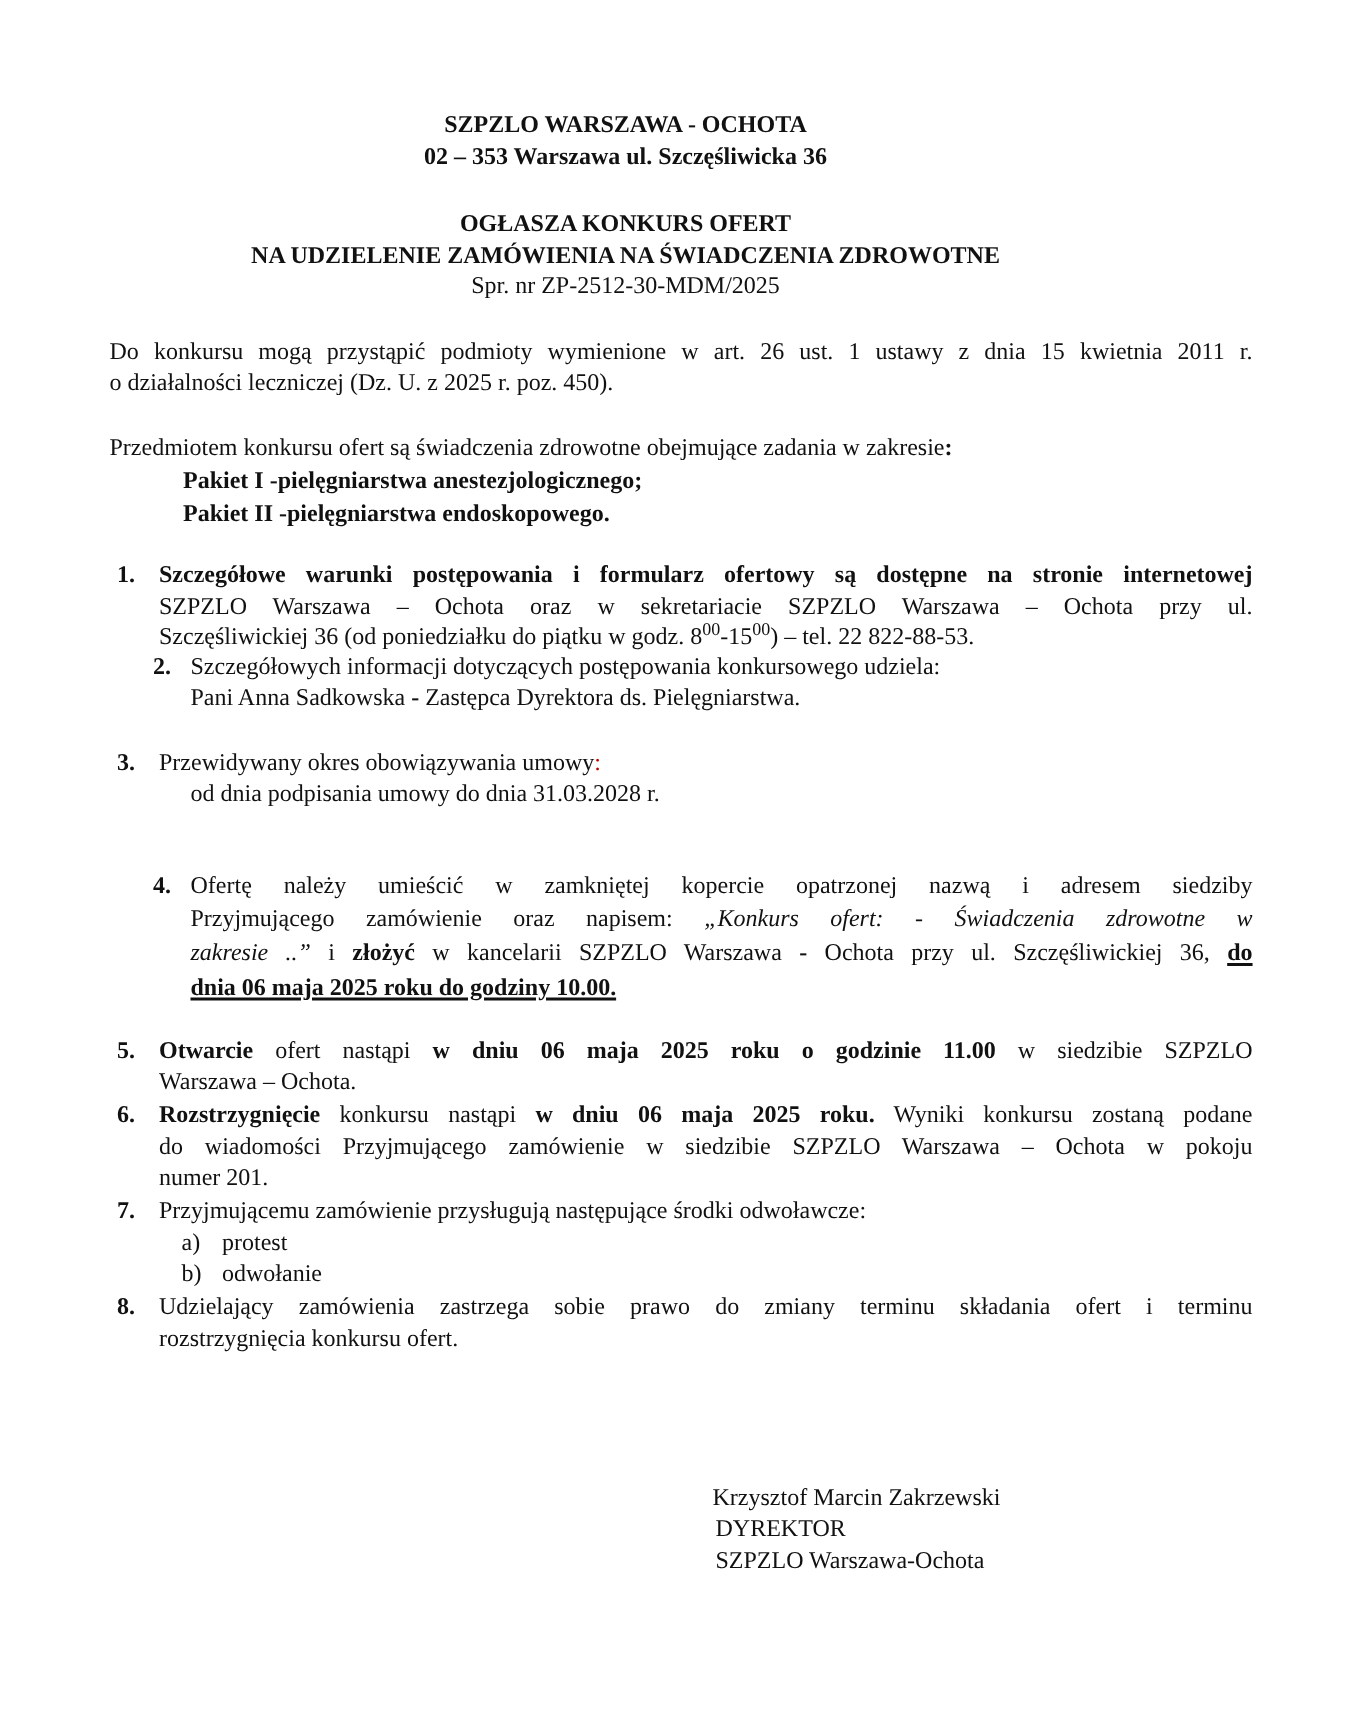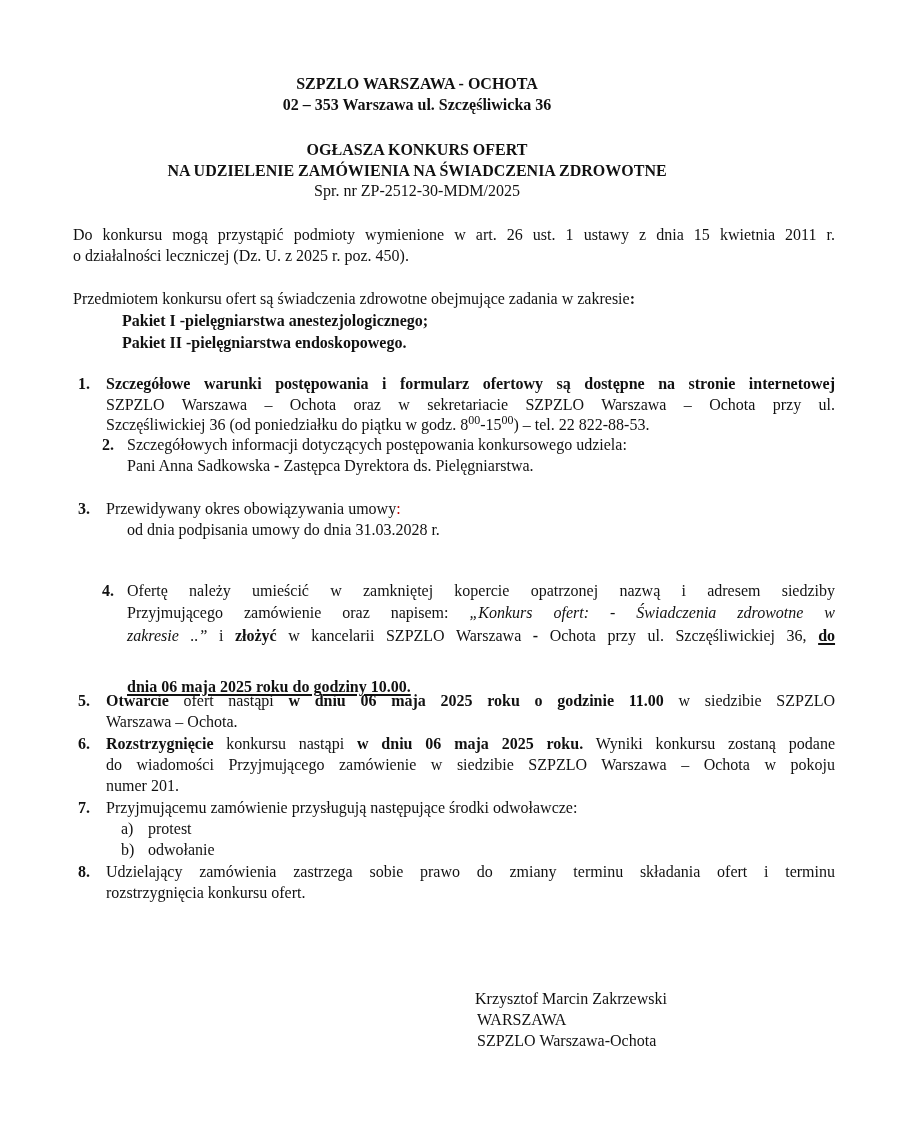--- a/index.html
+++ b/index.html
@@ -5,21 +5,21 @@
     html, body { margin: 0; padding: 0; background: #ffffff; }
     body {
       width: 903px; height: 1142px; position: relative; overflow: hidden;
       font-family: "Liberation Serif", "DejaVu Serif", serif;
       color: #111111; font-size: 16px; line-height: 21px;
     }
     .abs { position: absolute; }
     .center { left: 0; width: 834px; text-align: center; }
     .b { font-weight: bold; }
     .bi { font-weight: normal; font-style: italic; margin-top: 48px; }
-    .u { text-decoration: underline; text-decoration-thickness: 1.5px; text-underline-offset: 2px; margin-top: 28px; }
+    .u { text-decoration: underline; text-decoration-thickness: 1.5px; text-underline-offset: 2px; }
     .red { color: #c00000; }
     .jl { text-align: justify; text-align-last: justify; }
     .num { position: absolute; font-weight: bold; }
     sup { font-size: 12px; line-height: 0; vertical-align: 6px; }
     .line { position: absolute; white-space: nowrap; }
   </style>
 </head>
 <body>
 
 <div class="abs center b" style="top:73px;">SZPZLO WARSZAWA - OCHOTA</div>
@@ -105,15 +105,15 @@
 </div>
 
 <div>
   <span class="num" style="left:78px; top:861px;">8.</span>
   <div class="abs jl" style="left:106px; width:729px; top:861px;">Udzielający zamówienia zastrzega sobie prawo do zmiany terminu składania ofert i terminu</div>
   <div class="line" style="left:106px; top:882px;">rozstrzygnięcia konkursu ofert.</div>
 </div>
 
 <div>
   <div class="line" style="left:475px; top:988px;">Krzysztof Marcin Zakrzewski</div>
-  <div class="line" style="left:477px; top:1009px;">WARSZAWA</div>
+  <div class="line" style="left:477px; top:1009px;">DYREKTOR</div>
   <div class="line" style="left:477px; top:1030px;">SZPZLO Warszawa-Ochota</div>
 </div>
 
 </body></html>

